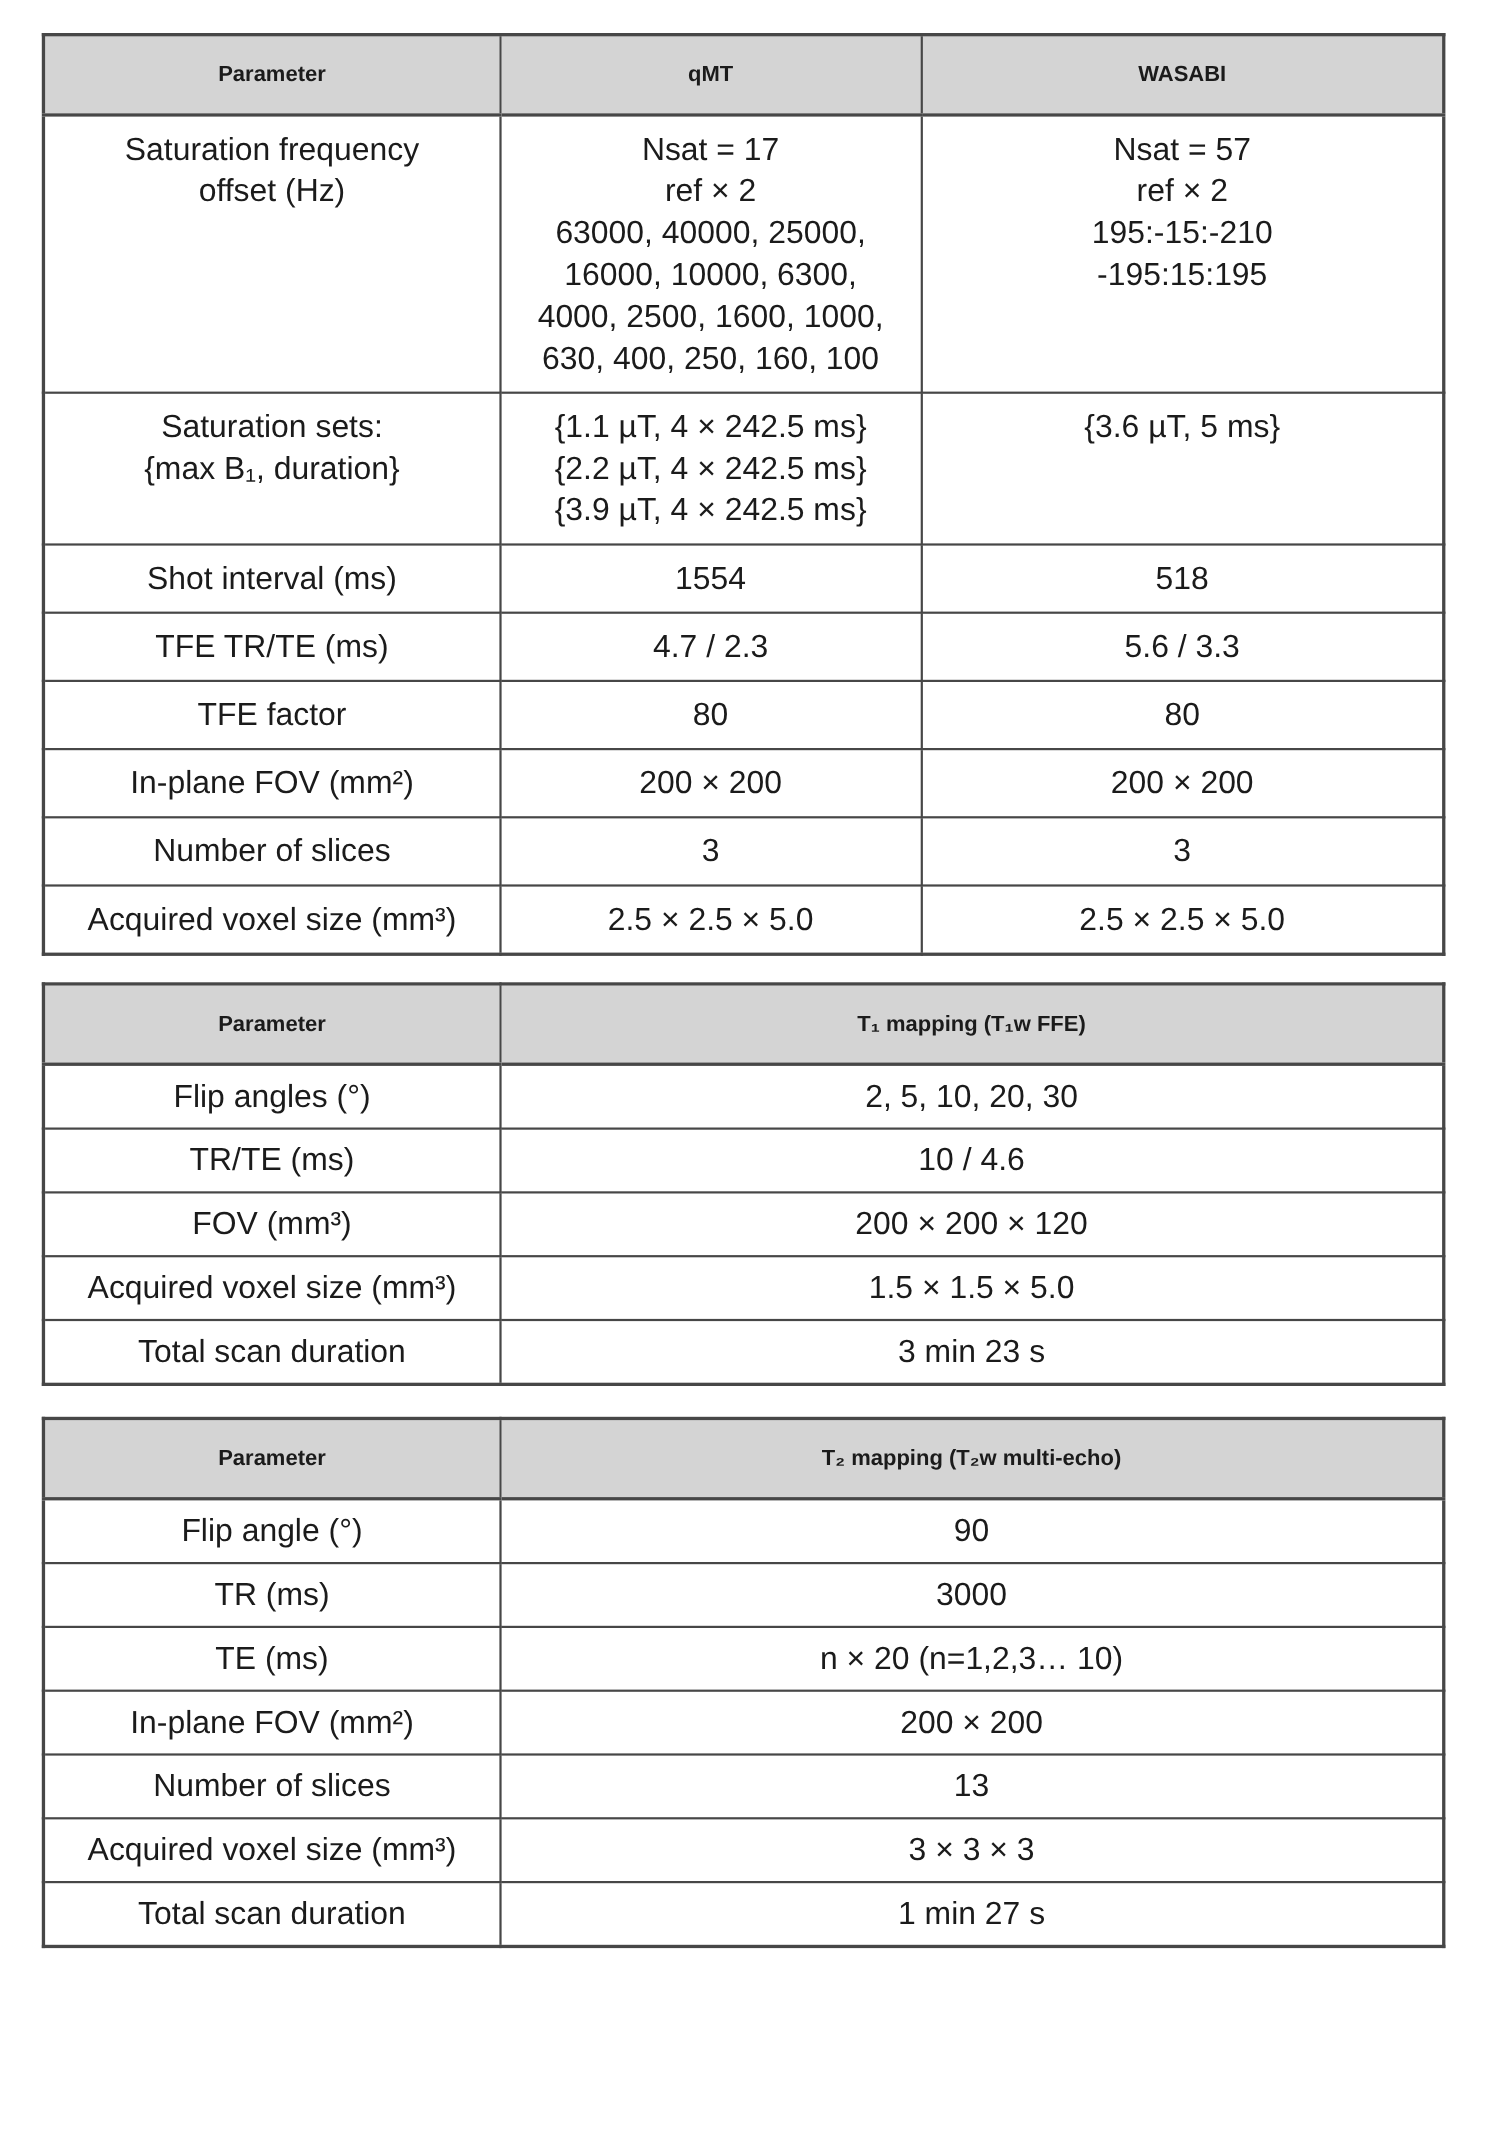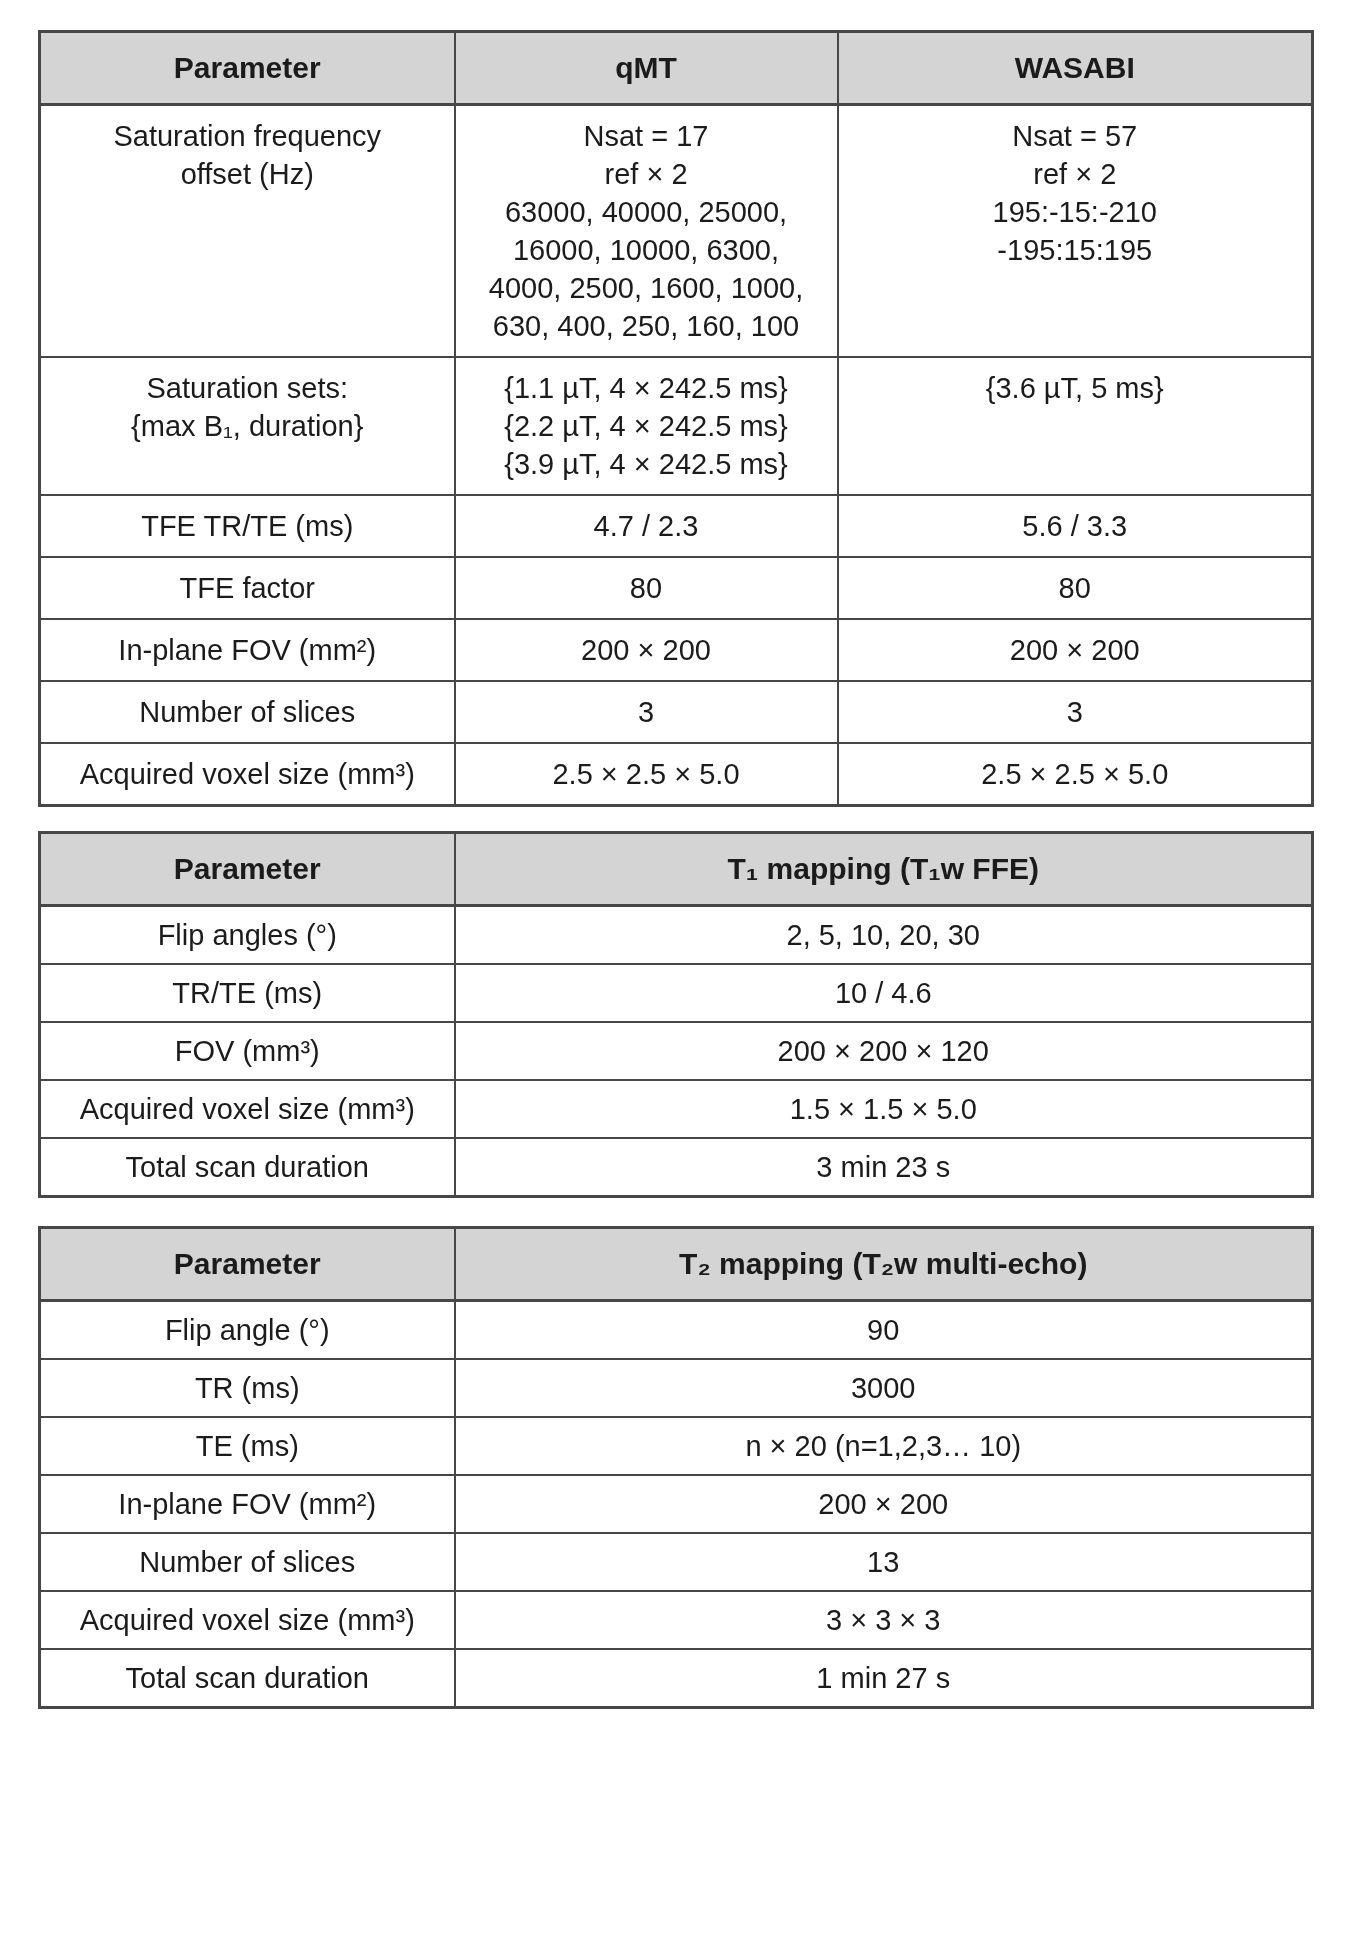--- a/index.html
+++ b/index.html
@@ -29,21 +29,21 @@
     text-align: center;
     vertical-align: top;
     font-size: 29px;
     line-height: 38px;
     white-space: pre-line;
     overflow: hidden;
   }
   table.param-table th {
     background: #d4d4d4;
     font-weight: bold;
-    font-size: 30px;
+    font-size: 20px;
     padding: 16px 8px;
     border-bottom-width: 3px;
     vertical-align: middle;
   }
   table.t1 td { padding: 11px 8px; margin-top: 20px; }
   table.t2 td, table.t3 td { padding: 9px 8px; }
   table.t1 { margin-bottom: 24px; }
   table.t2 { margin-bottom: 28px; }
 </style>
 </head>
@@ -81,20 +81,25 @@
       </tr>
       <tr>
         <td>Saturation sets:
 {max B₁, duration}</td>
         <td>{1.1 µT, 4 × 242.5 ms}
 {2.2 µT, 4 × 242.5 ms}
 {3.9 µT, 4 × 242.5 ms}</td>
         <td>{3.6 µT, 5 ms}</td>
       </tr>
       <tr>
+        <td>Shot interval (ms)</td>
+        <td>1554</td>
+        <td>518</td>
+      </tr>
+      <tr>
         <td>TFE TR/TE (ms)</td>
         <td>4.7 / 2.3</td>
         <td>5.6 / 3.3</td>
       </tr>
       <tr>
         <td>TFE factor</td>
         <td>80</td>
         <td>80</td>
       </tr>
       <tr>

